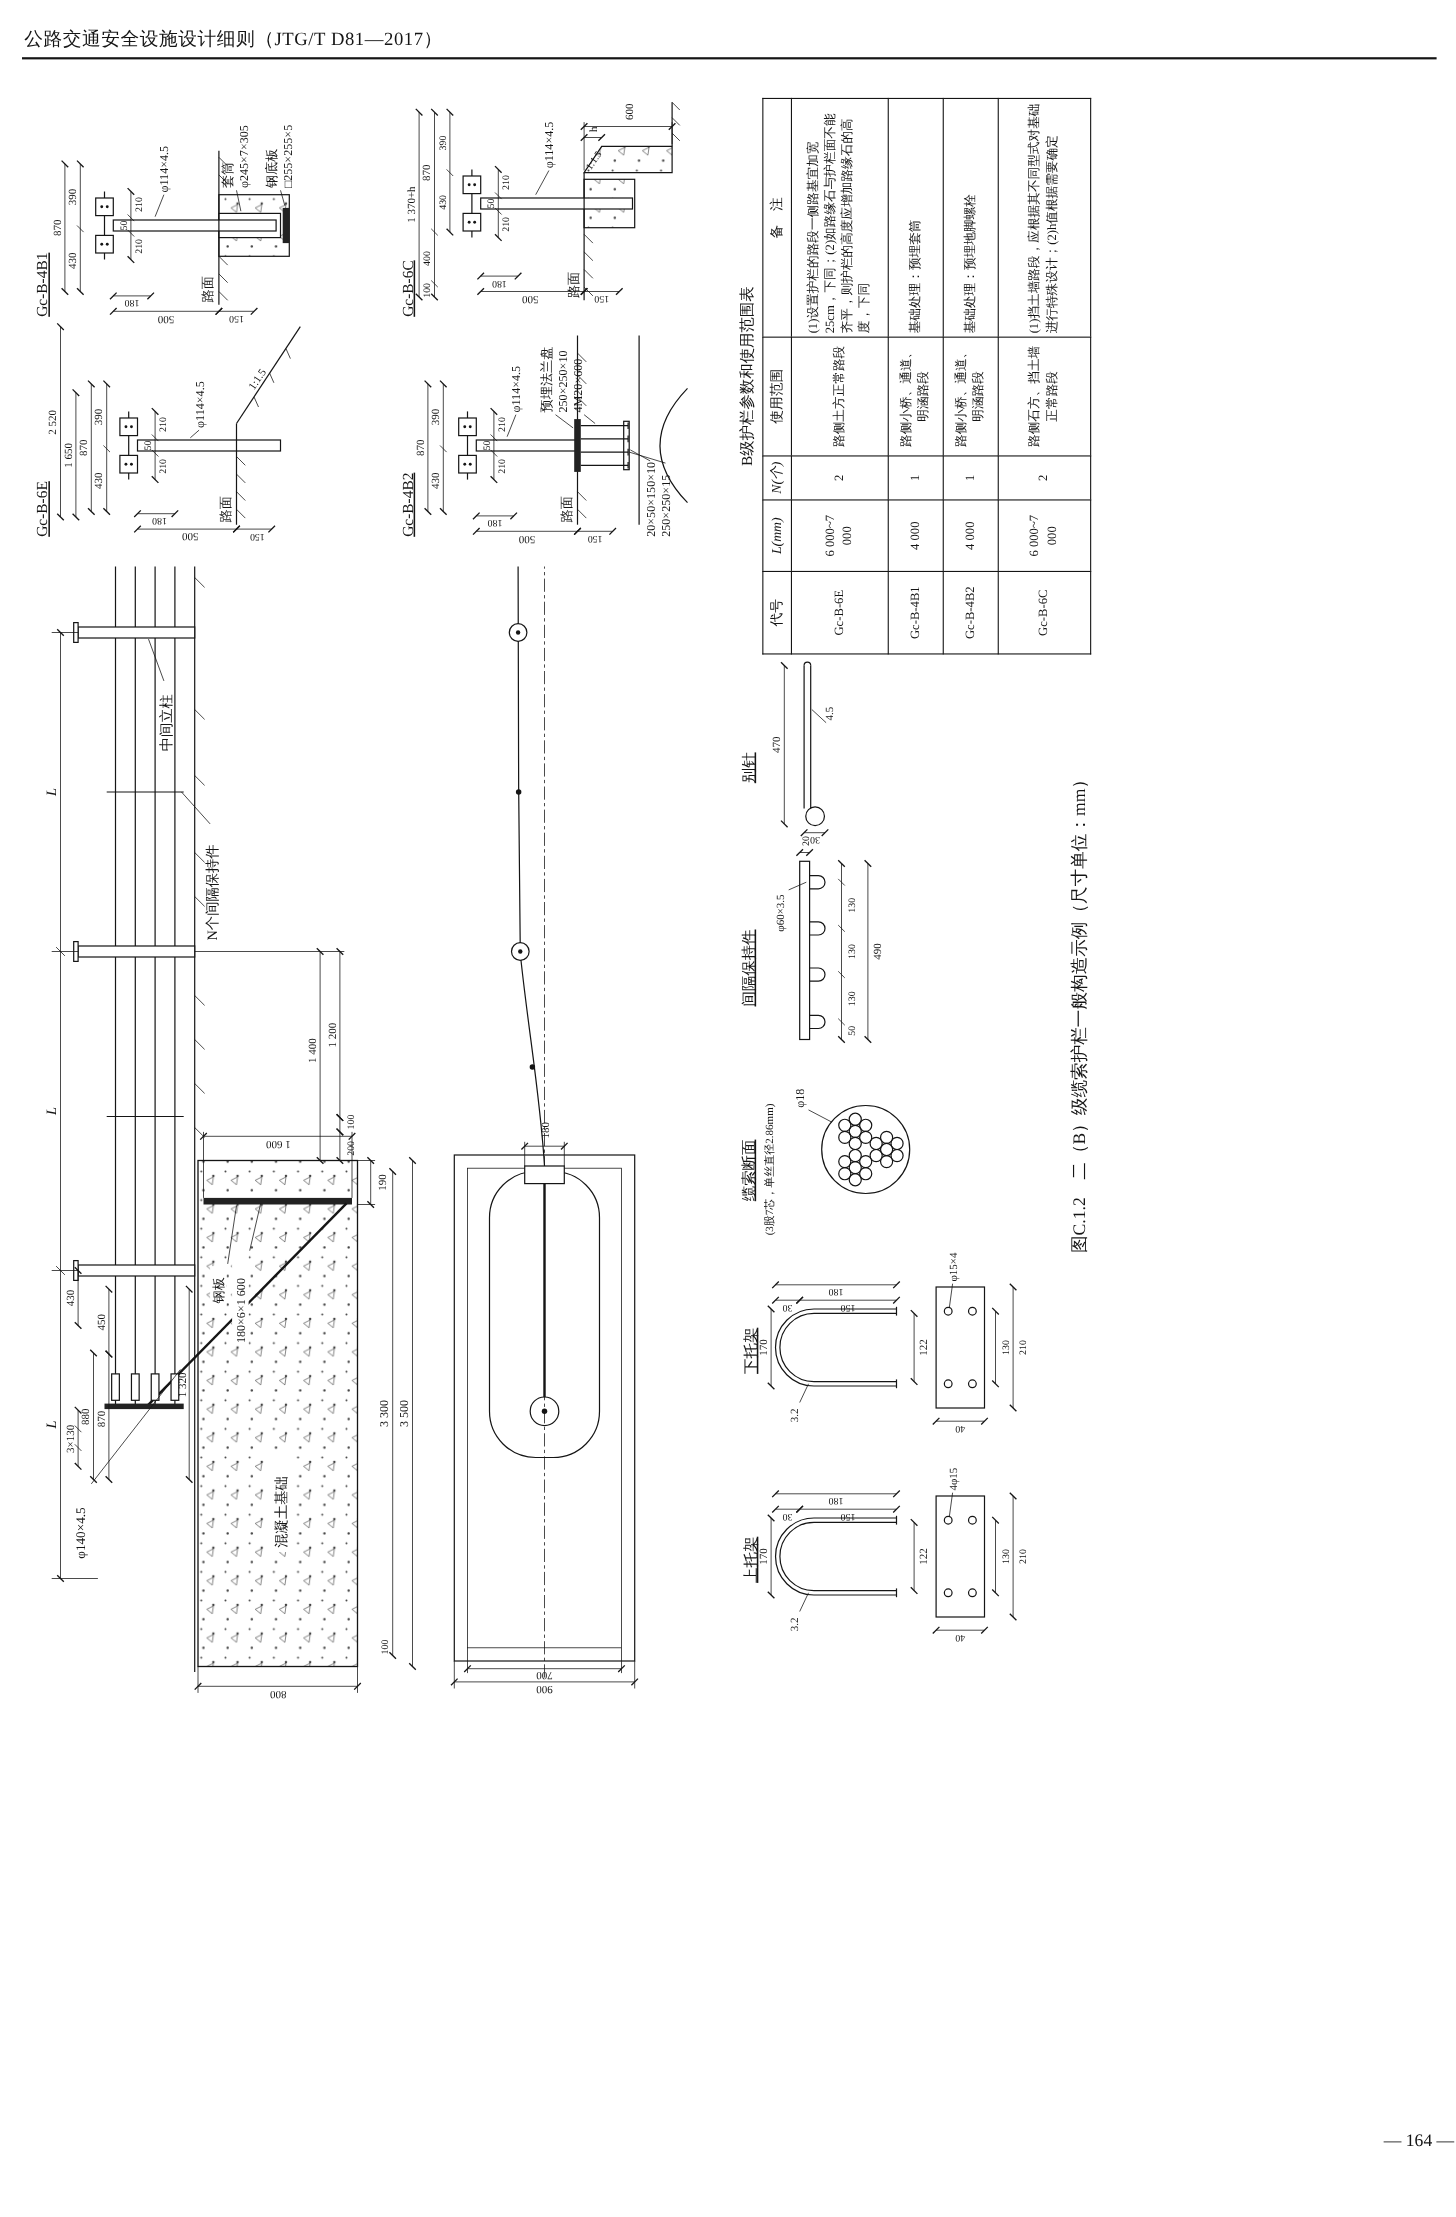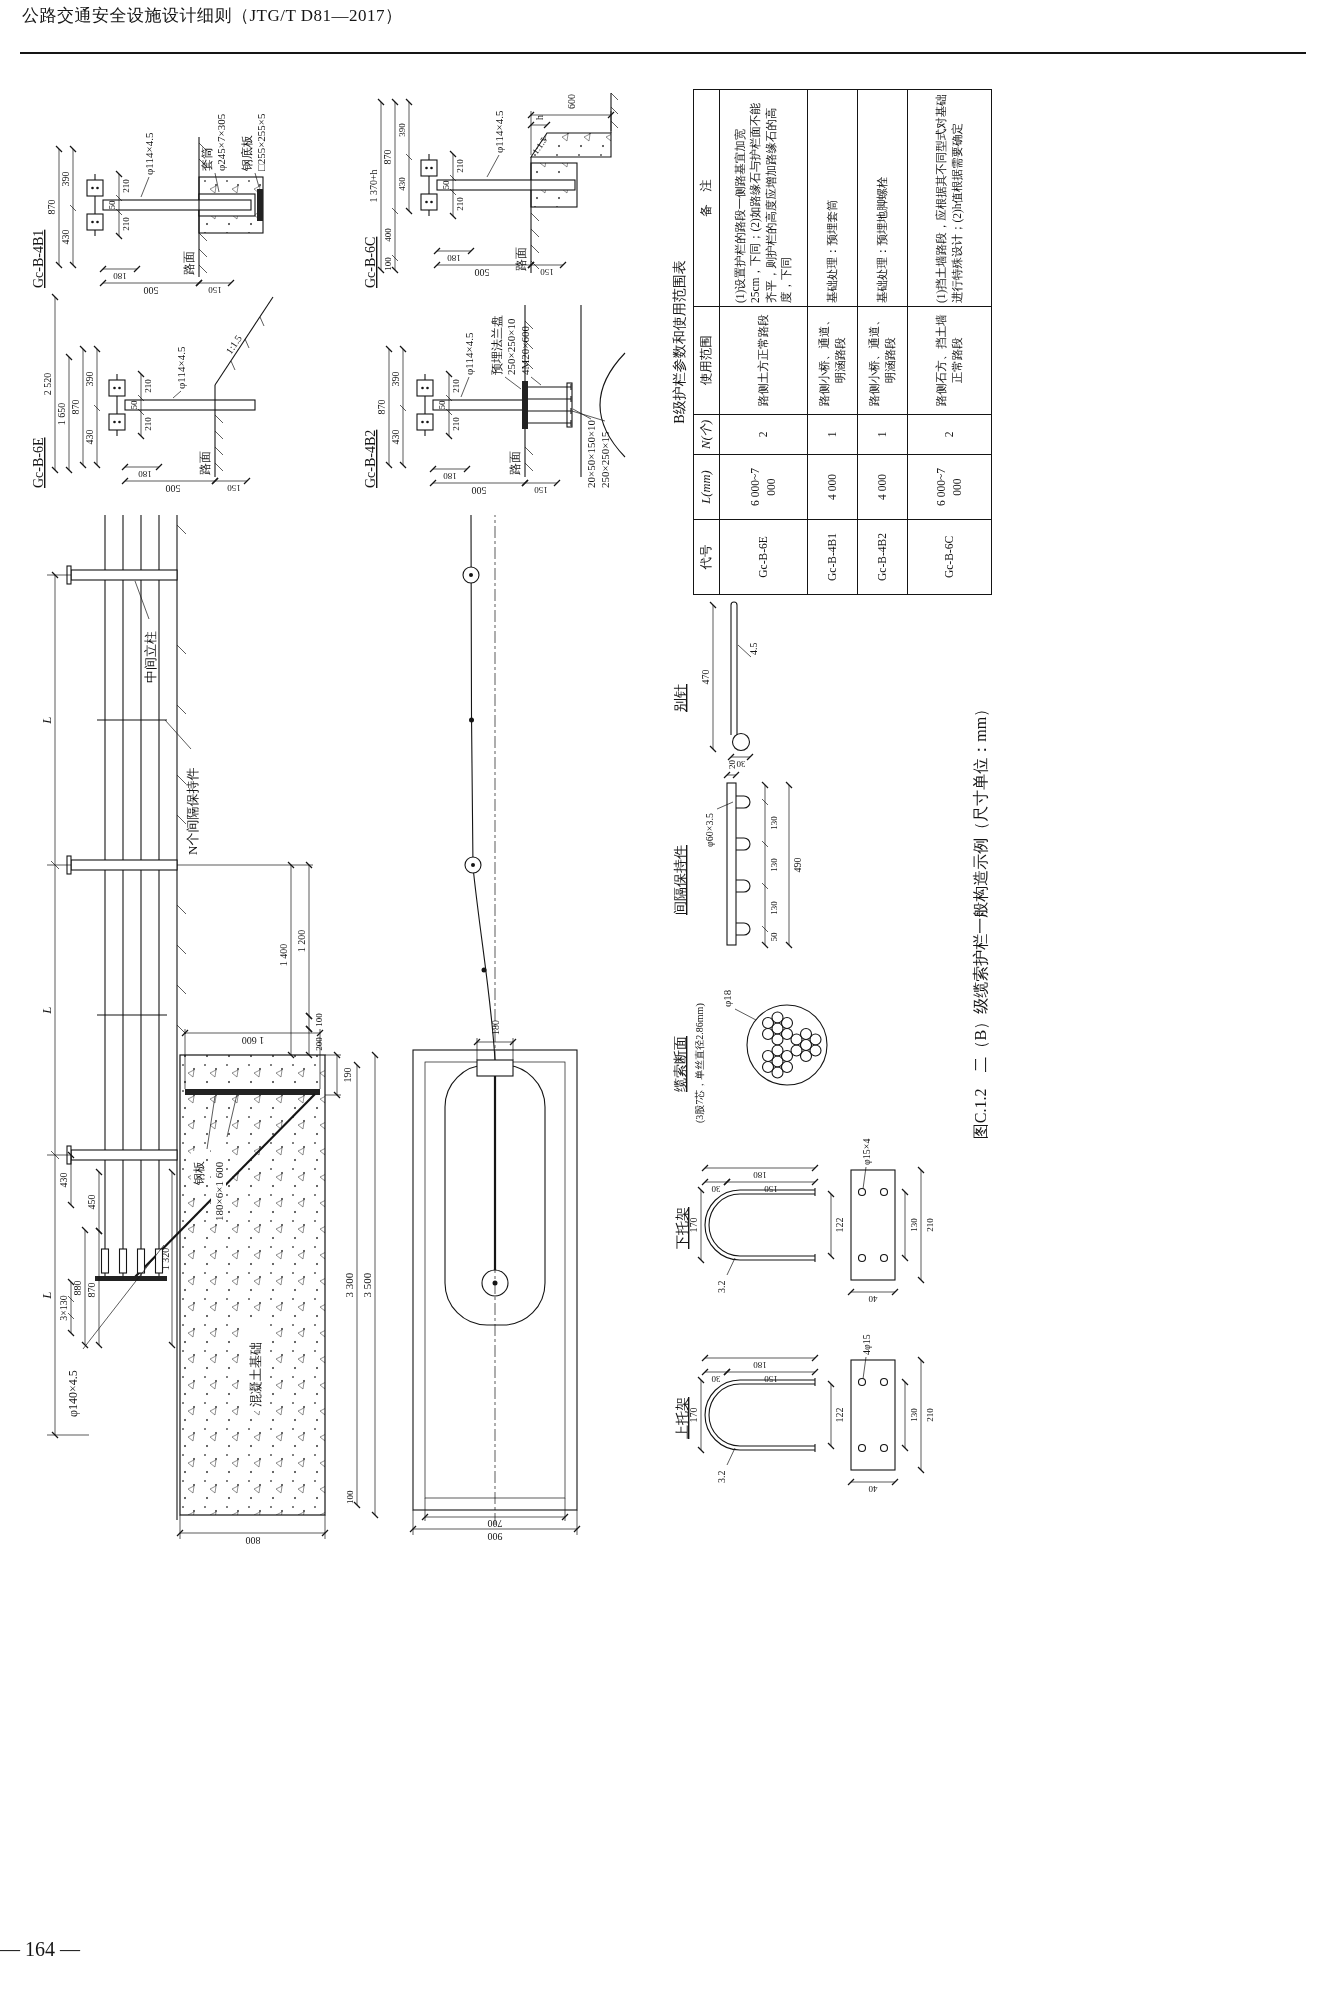--- a/index.html
+++ b/index.html
@@ -1,19 +1,19 @@
 <!DOCTYPE html>
 <html><head>
 <meta charset="utf-8">
 <style>
   html,body{margin:0;padding:0;background:#ffffff}
   body{width:1324px;height:2015px;position:relative;overflow:hidden;font-family:"Liberation Serif",serif;color:#151515}
-  .hdr{position:absolute;left:22px;top:4px;font-size:17px;letter-spacing:.5px}
+  .hdr{position:absolute;left:22px;top:24px;font-size:17px;letter-spacing:.5px}
   .hdr-line{position:absolute;left:20px;top:52px;width:1286px;height:2px;background:#151515}
-  .ftr{position:absolute;left:0;top:1938px;width:1322px;text-align:left;font-size:20px}
+  .ftr{position:absolute;left:0;top:1938px;width:1322px;text-align:right;font-size:16px}
   .fig{position:absolute;left:25px;top:1945px;width:1860px;height:990px;transform-origin:0 0;transform:rotate(-90deg)}
   .fig svg{position:absolute;left:0;top:0}
   svg text{font-family:"Liberation Serif",serif;fill:#151515}
   .t9{font-size:9px}.t10{font-size:10px}.t11{font-size:11px}.t12{font-size:12px}.t13{font-size:13px}
   .mid{text-anchor:middle}
   .it{font-style:italic}
   .ttl{font-size:14px;text-decoration:underline}
   .ln{stroke:#151515;stroke-width:1.1;fill:none}
   .th2{stroke:#151515;stroke-width:2.2;fill:none}
   .dm{stroke:#151515;stroke-width:.7;fill:none;marker-start:url(#tk);marker-end:url(#tk)}

